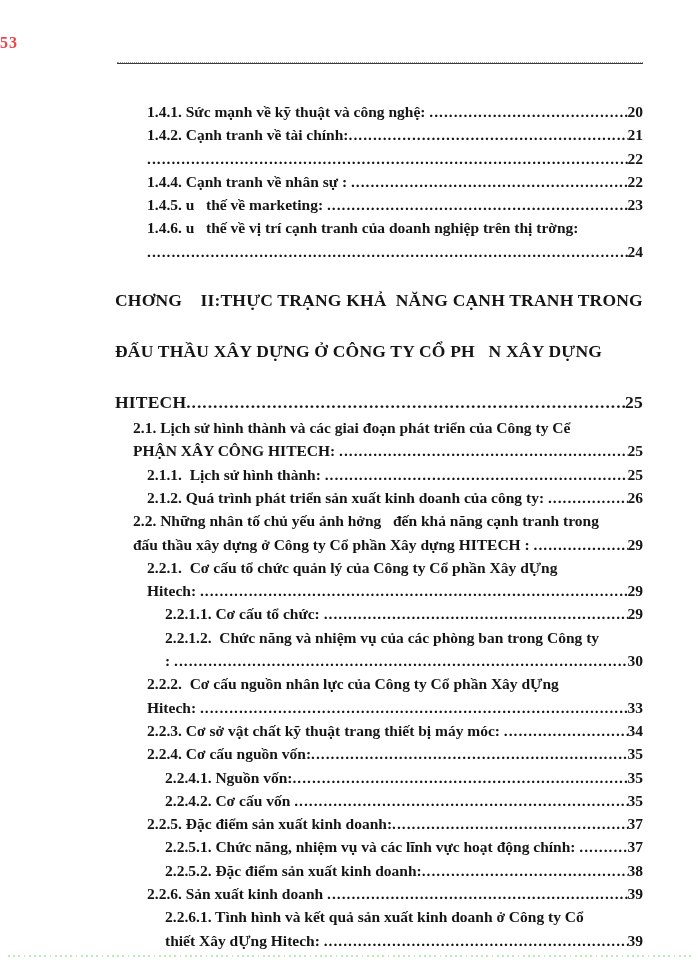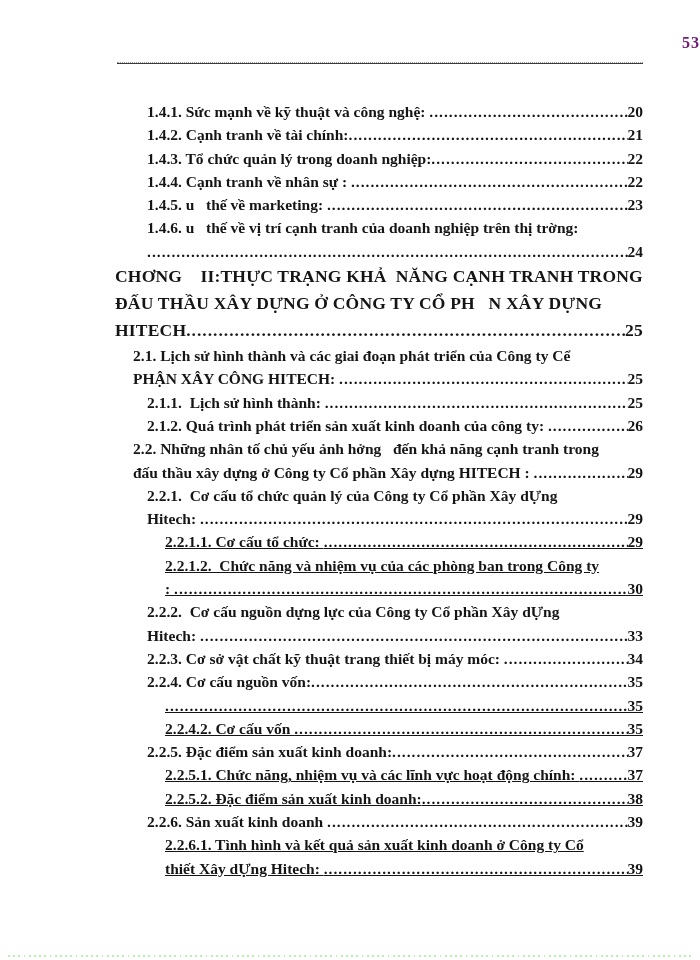--- a/index.html
+++ b/index.html
@@ -7,25 +7,25 @@
     position: relative;
     width: 700px;
     height: 960px;
     background: #ffffff;
     overflow: hidden;
     font-family: "Liberation Serif", "DejaVu Serif", serif;
     color: #151515;
   }
   .pageno {
     margin-top: 34px;
-    text-align: right;
+    text-align: left;
     font-size: 16px;
     font-weight: 600;
     letter-spacing: 1px;
-    color: #701a75;
+    color: #ef4444;
   }
   .headrule {
     margin: 10px 57px 0 117px;
     height: 0;
     border-top: 1px dotted #9a9a9a;
     border-bottom: 1.5px solid #3a3a3a;
   }
   .toc {
     margin: 36px 57px 0 115px;
     font-weight: bold;
@@ -40,24 +40,24 @@
   .row .text { white-space: pre; flex-shrink: 0; }
   .row .leader {
     flex: 1 1 auto;
     min-width: 0;
     overflow: hidden;
     white-space: nowrap;
     letter-spacing: 1px;
     font-weight: bold;
   }
   .row .pg { flex-shrink: 0; font-weight: bold; }
-  .l1 { padding-left: 0; }
+  .l1 { padding-left: 0; margin-top: 24px; }
   .l2 { padding-left: 18px; }
   .l3 { padding-left: 32px; }
-  .l4 { padding-left: 50px; text-decoration: underline; }
+  .l4 { padding-left: 50px; }
   .chapter { font-size: 17.5px; line-height: 27px; letter-spacing: 0.2px; }
   .bottom-divider {
     position: absolute;
     left: 8px;
     right: 8px;
     bottom: 3px;
     height: 2px;
     background: repeating-linear-gradient(90deg,
       var(--divider-color, #b9efb4) 0 1.8px,
       transparent 1.8px 5.2px);
@@ -76,21 +76,20 @@
     <span class="pg">20</span>
   </div>
 
   <div class="row l3">
     <span class="text">1.4.2. Cạnh tranh về tài chính:</span>
     <span class="leader" aria-hidden="true">....................................................................................................................................................................................................................................................................</span>
     <span class="pg">21</span>
   </div>
 
   <div class="row l3">
-    <span class="text">1.4.3. Tổ chức quản lý trong doanh nghiệp:</span>
     <span class="leader" aria-hidden="true">....................................................................................................................................................................................................................................................................</span>
     <span class="pg">22</span>
   </div>
 
   <div class="row l3">
     <span class="text">1.4.4. Cạnh tranh về nhân sự : </span>
     <span class="leader" aria-hidden="true">....................................................................................................................................................................................................................................................................</span>
     <span class="pg">22</span>
   </div>
 
@@ -190,21 +189,21 @@
     
   </div>
 
   <div class="row l4">
     <span class="text">: </span>
     <span class="leader" aria-hidden="true">....................................................................................................................................................................................................................................................................</span>
     <span class="pg">30</span>
   </div>
 
   <div class="row l3">
-    <span class="text">2.2.2.  Cơ cấu nguồn dựng lực của Công ty Cổ phần Xây dỰng</span>
+    <span class="text">2.2.2.  Cơ cấu nguồn nhân lực của Công ty Cổ phần Xây dỰng</span>
     
     
   </div>
 
   <div class="row l3">
     <span class="text">Hitech: </span>
     <span class="leader" aria-hidden="true">....................................................................................................................................................................................................................................................................</span>
     <span class="pg">33</span>
   </div>
 
@@ -214,20 +213,21 @@
     <span class="pg">34</span>
   </div>
 
   <div class="row l3">
     <span class="text">2.2.4. Cơ cấu nguồn vốn:</span>
     <span class="leader" aria-hidden="true">....................................................................................................................................................................................................................................................................</span>
     <span class="pg">35</span>
   </div>
 
   <div class="row l4">
+    <span class="text">2.2.4.1. Nguồn vốn:</span>
     <span class="leader" aria-hidden="true">....................................................................................................................................................................................................................................................................</span>
     <span class="pg">35</span>
   </div>
 
   <div class="row l4">
     <span class="text">2.2.4.2. Cơ cấu vốn </span>
     <span class="leader" aria-hidden="true">....................................................................................................................................................................................................................................................................</span>
     <span class="pg">35</span>
   </div>
 

